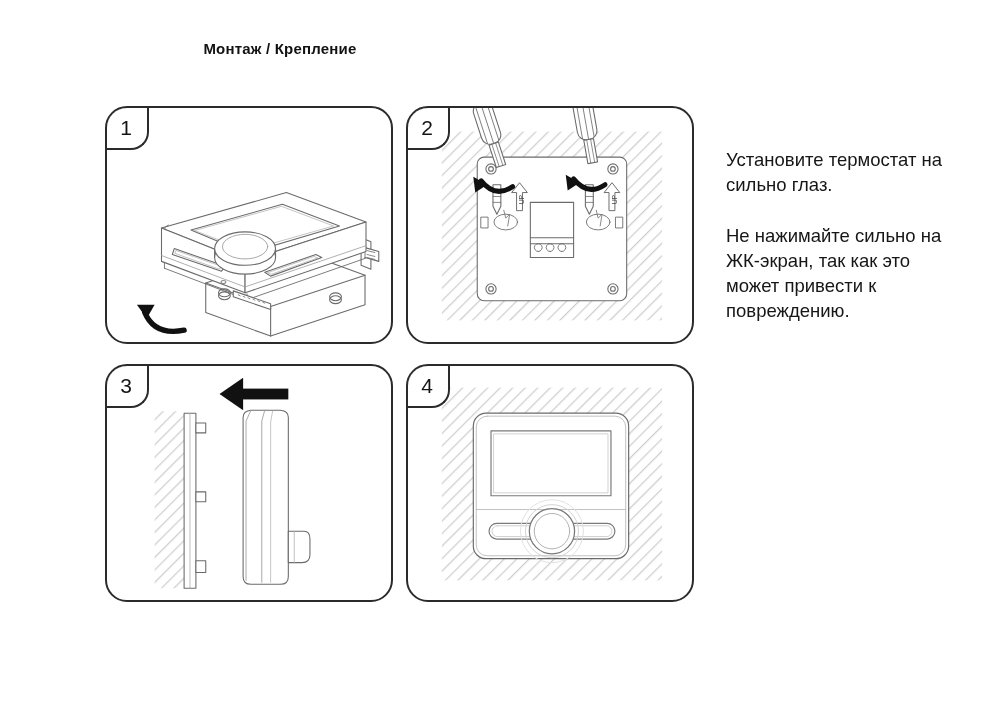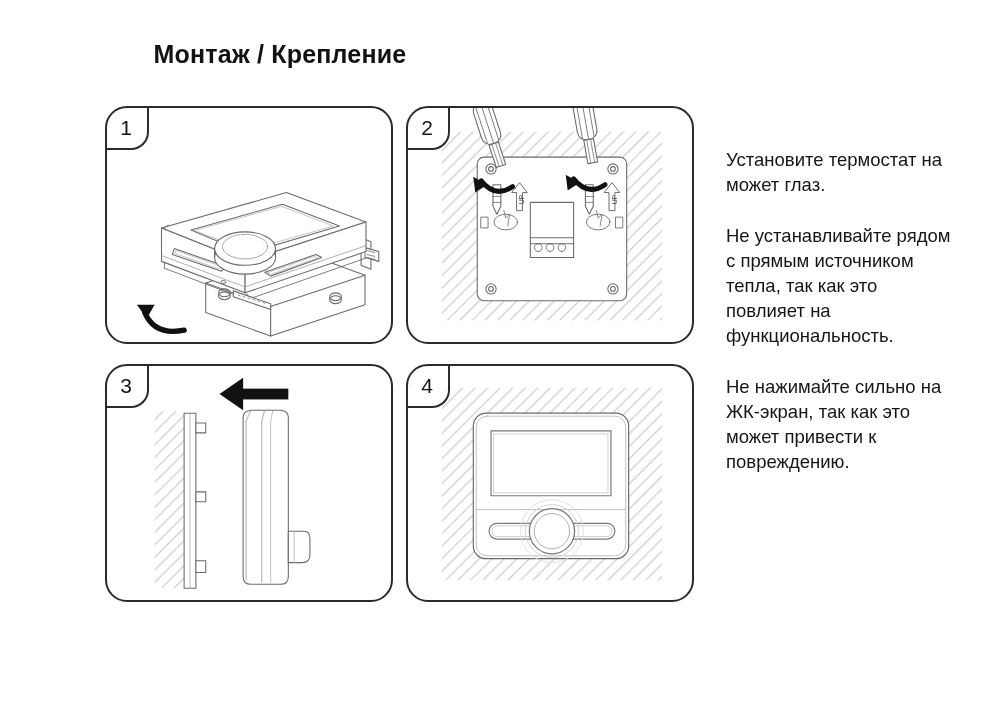--- a/index.html
+++ b/index.html
@@ -17,21 +17,21 @@
     color: #1a1a1a;
   }
 
   
   #page-title {
     position: absolute;
     left: 0;
     top: 40px;
     width: 560px;
     text-align: center;
-    font-size: 25px;
+    font-size: 15px;
     font-weight: bold;
     letter-spacing: 0.2px;
     color: #121212;
   }
 
   
   .panel {
     position: absolute;
     background: #ffffff;
     border: 2px solid #2b2b2b;
@@ -311,16 +311,15 @@
       <circle cx="146" cy="168" r="23" fill="#ffffff" stroke="#7a7a7a" stroke-width="1.3"></circle>
       <circle cx="146" cy="168" r="18" fill="#ffffff" stroke="#b0b0b0" stroke-width="1"></circle>
     </g>
   </svg>
   <div class="panel-badge">
     <span>4</span>
   </div>
 </div>
 
 <div id="instructions">
-  <p>Установите термостат на может глаз.</p>
-  <p>Не устанавливайте рядом с прямым источником тепла, так как это повлияет на функциональность.</p>
+  <p>Установите термостат на сильно глаз.</p>
   <p>Не нажимайте сильно на ЖК-экран, так как это может привести к повреждению.</p>
 </div>
 
 </body></html>

